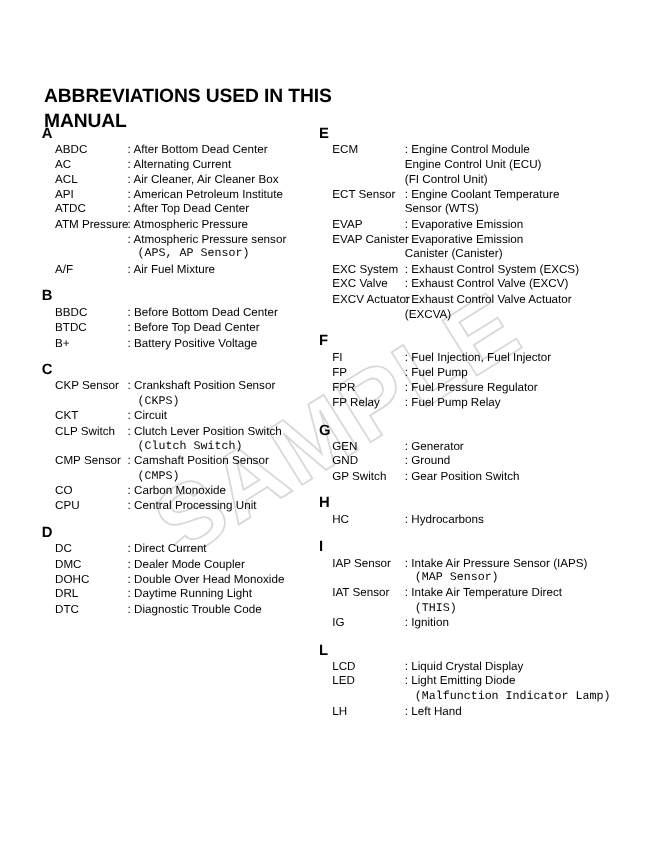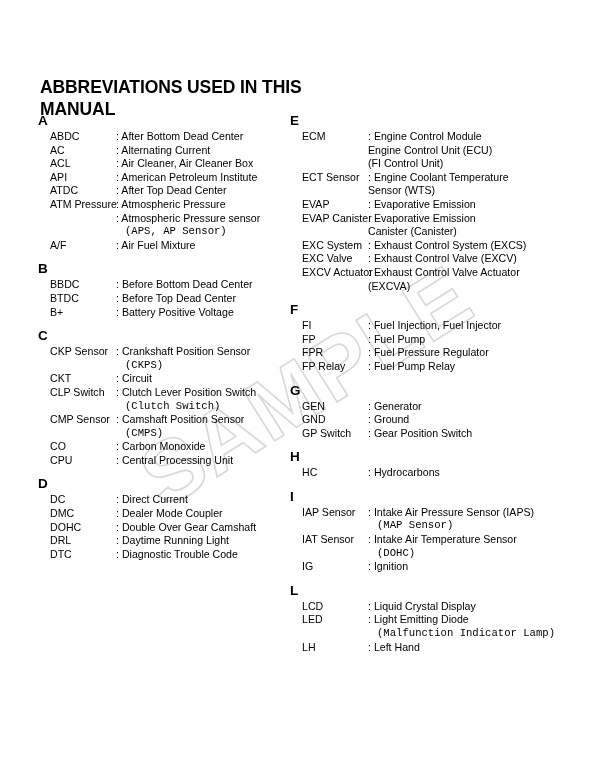--- a/index.html
+++ b/index.html
@@ -262,21 +262,21 @@
           </div>
           <div class="entry">
             <div class="entry-line">
               <span class="term">DMC</span>
               <span class="def colon">Dealer Mode Coupler</span>
             </div>
           </div>
           <div class="entry">
             <div class="entry-line">
               <span class="term">DOHC</span>
-              <span class="def colon">Double Over Gear Camshaft</span>
+              <span class="def colon">Double Over Head Monoxide</span>
             </div>
           </div>
           <div class="entry">
             <div class="entry-line">
               <span class="term">DRL</span>
               <span class="def colon">Daytime Running Light</span>
             </div>
           </div>
           <div class="entry">
             <div class="entry-line">
@@ -428,25 +428,25 @@
               <span class="def colon">Intake Air Pressure Sensor (IAPS)</span>
             </div>
             <div class="entry-line">
               <span class="term"></span>
               <span class="def indent">(MAP Sensor)</span>
             </div>
           </div>
           <div class="entry">
             <div class="entry-line">
               <span class="term">IAT Sensor</span>
-              <span class="def colon">Intake Air Temperature Sensor</span>
-            </div>
-            <div class="entry-line">
-              <span class="term"></span>
-              <span class="def indent">(DOHC)</span>
+              <span class="def colon">Intake Air Temperature Direct</span>
+            </div>
+            <div class="entry-line">
+              <span class="term"></span>
+              <span class="def indent">(THIS)</span>
             </div>
           </div>
           <div class="entry">
             <div class="entry-line">
               <span class="term">IG</span>
               <span class="def colon">Ignition</span>
             </div>
           </div>
         </div>
       </div>

